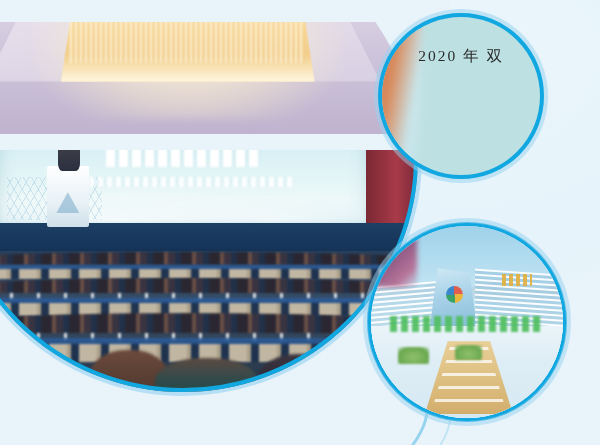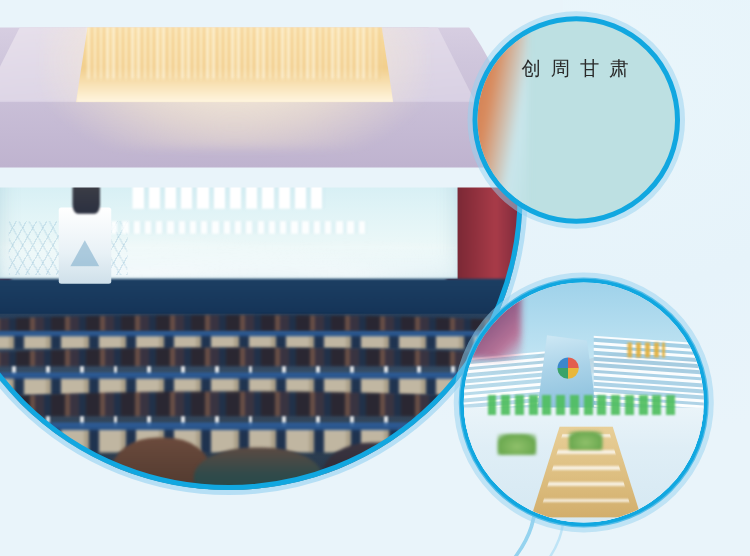--- a/index.html
+++ b/index.html
@@ -595,17 +595,17 @@
     <div class="bld-green-r"></div>
     <div class="bld-overlay-text"></div>
     <div class="bld-photo-bleed"></div>
   </div>
   <div class="inset-circle-soft"></div>
 
   <div class="cap-circle-soft"></div>
   <div class="cap-circle">
     <div class="cap-photo-bleed"></div>
     <div class="cap-text">
-      <span class="cap-line">创 周 甘 肃</span>
+      <span class="cap-line">2020 年 双</span>
     </div>
   </div>
 
 </div>
 
 </body></html>

